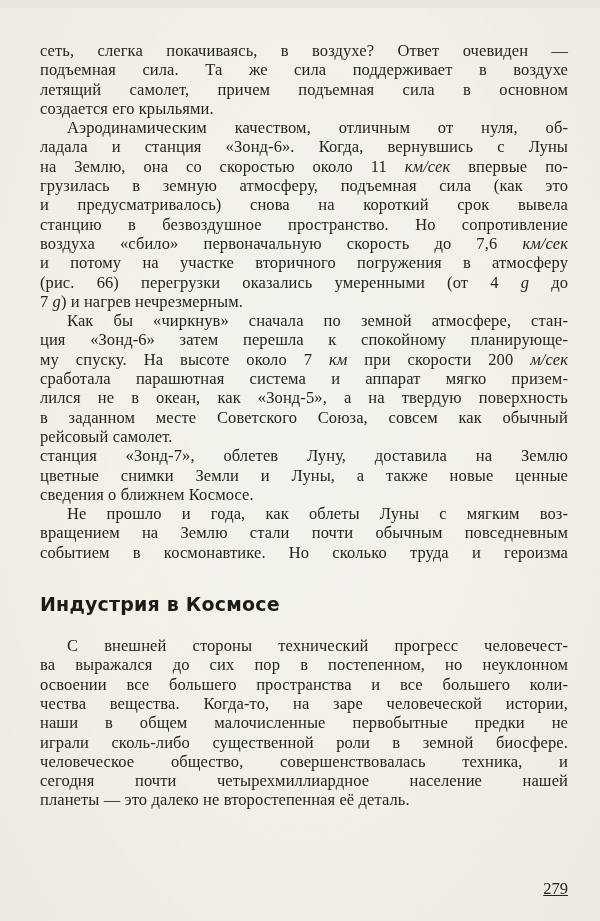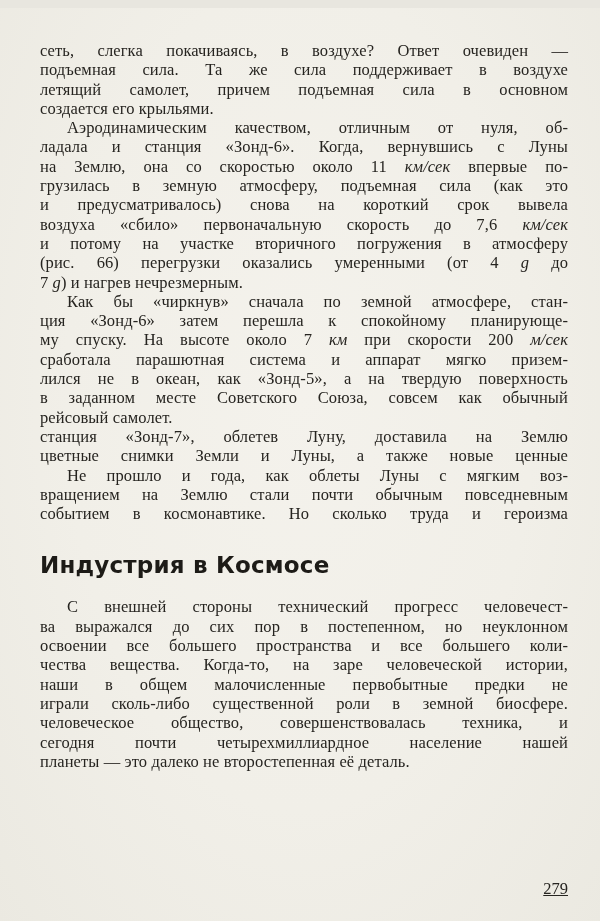--- a/index.html
+++ b/index.html
@@ -39,21 +39,21 @@
   }
   .line.first {
     text-indent: 27px;
   }
   .line i {
     font-style: italic;
   }
   .heading {
     font-family: "DejaVu Sans", "Liberation Sans", sans-serif;
     font-weight: 700;
-    font-size: 23px;
+    font-size: 19px;
     line-height: 26px;
     letter-spacing: 0.2px;
     color: #1d1b17;
     margin: 29px 0 19px 0;
     text-align: left;
   }
   .page-number {
     position: absolute;
     right: 32px;
     top: 871px;
@@ -73,37 +73,39 @@
         <div class="line"><span>подъемная сила. Та же сила поддерживает в воздухе</span></div>
         <div class="line"><span>летящий самолет, причем подъемная сила в основном</span></div>
         <div class="line last"><span>создается его крыльями.</span></div>
       </div>
       <div class="paragraph">
         <div class="line first"><span>Аэродинамическим качеством, отличным от нуля, об-</span></div>
         <div class="line"><span>ладала и станция «Зонд-6». Когда, вернувшись с Луны</span></div>
         <div class="line"><span>на Землю, она со скоростью около 11 </span><i>км/сек</i><span> впервые по-</span></div>
         <div class="line"><span>грузилась в земную атмосферу, подъемная сила (как это</span></div>
         <div class="line"><span>и предусматривалось) снова на короткий срок вывела</span></div>
+        <div class="line"><span>станцию в безвоздушное пространство. Но сопротивление</span></div>
         <div class="line"><span>воздуха «сбило» первоначальную скорость до 7,6 </span><i>км/сек</i></div>
         <div class="line"><span>и потому на участке вторичного погружения в атмосферу</span></div>
         <div class="line"><span>(рис. 66) перегрузки оказались умеренными (от 4 </span><i>g</i><span> до</span></div>
         <div class="line last"><span>7 </span><i>g</i><span>) и нагрев нечрезмерным.</span></div>
       </div>
       <div class="paragraph">
         <div class="line first"><span>Как бы «чиркнув» сначала по земной атмосфере, стан-</span></div>
         <div class="line"><span>ция «Зонд-6» затем перешла к спокойному планирующе-</span></div>
         <div class="line"><span>му спуску. На высоте около 7 </span><i>км</i><span> при скорости 200 </span><i>м/сек</i></div>
         <div class="line"><span>сработала парашютная система и аппарат мягко призем-</span></div>
         <div class="line"><span>лился не в океан, как «Зонд-5», а на твердую поверхность</span></div>
         <div class="line"><span>в заданном месте Советского Союза, совсем как обычный</span></div>
         <div class="line last"><span>рейсовый самолет.</span></div>
       </div>
       <div class="paragraph">
         <div class="line"><span>станция «Зонд-7», облетев Луну, доставила на Землю</span></div>
         <div class="line"><span>цветные снимки Земли и Луны, а также новые ценные</span></div>
+        <div class="line last"><span>сведения о ближнем Космосе.</span></div>
       </div>
       <div class="paragraph">
         <div class="line first"><span>Не прошло и года, как облеты Луны с мягким воз-</span></div>
         <div class="line"><span>вращением на Землю стали почти обычным повседневным</span></div>
         <div class="line"><span>событием в космонавтике. Но сколько труда и героизма</span></div>
       </div>
       <div class="heading">Индустрия в Космосе</div>
       <div class="paragraph">
         <div class="line first"><span>С внешней стороны технический прогресс человечест-</span></div>
         <div class="line"><span>ва выражался до сих пор в постепенном, но неуклонном</span></div>

